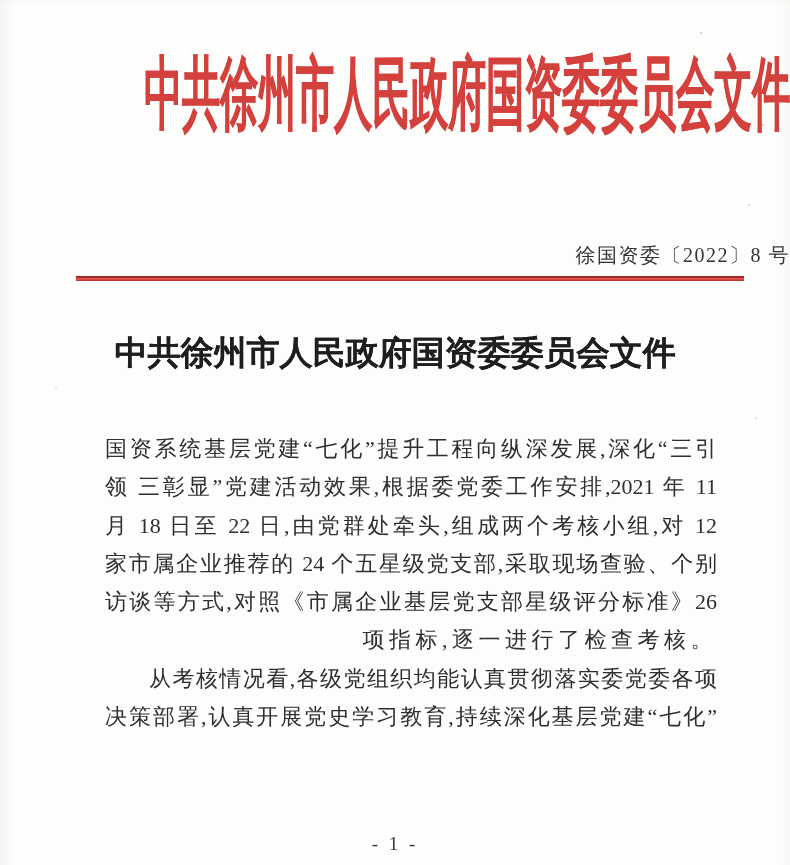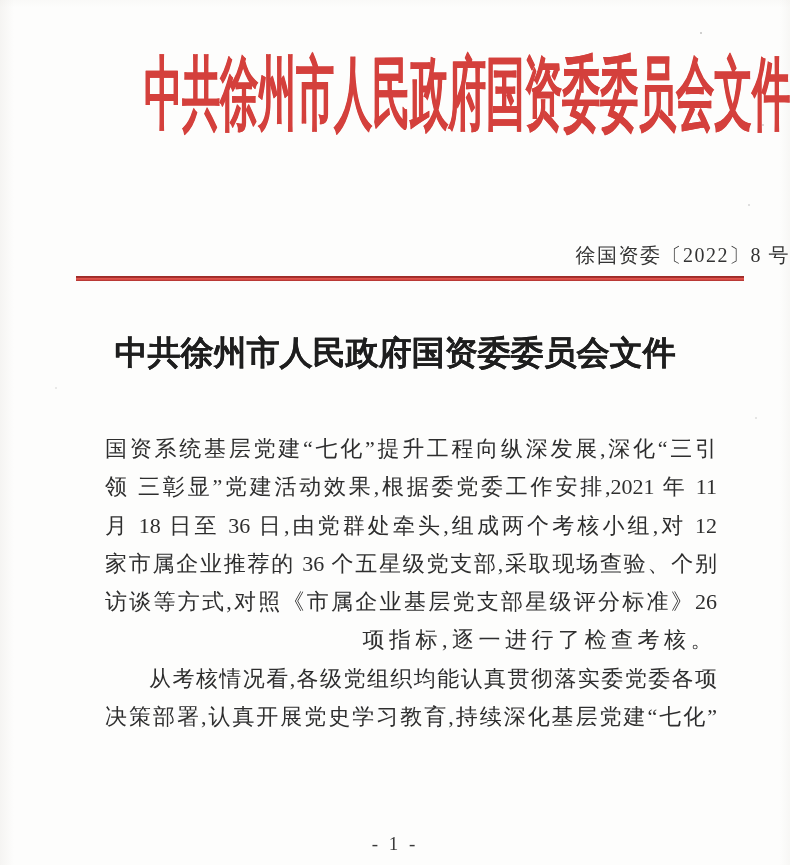--- a/index.html
+++ b/index.html
@@ -135,22 +135,22 @@
   <div class="doc-number">徐国资委〔2022〕8 号</div>
 
   <div class="red-rule"></div>
 
   <div class="doc-title">中共徐州市人民政府国资委委员会文件</div>
 
   <div class="body-block">
     <div id="body-lines">
         <div class="line fill">国资系统基层党建“七化”提升工程向纵深发展,深化“三引</div>
         <div class="line fill">领 三彰显”党建活动效果,根据委党委工作安排,2021 年 11</div>
-        <div class="line fill">月 18 日至 36 日,由党群处牵头,组成两个考核小组,对 12</div>
-        <div class="line fill">家市属企业推荐的 36 个五星级党支部,采取现场查验、个别</div>
+        <div class="line fill">月 18 日至 22 日,由党群处牵头,组成两个考核小组,对 12</div>
+        <div class="line fill">家市属企业推荐的 24 个五星级党支部,采取现场查验、个别</div>
         <div class="line fill">访谈等方式,对照《市属企业基层党支部星级评分标准》26</div>
         <div class="line short">项指标,逐一进行了检查考核。</div>
         <div class="line fill indent">从考核情况看,各级党组织均能认真贯彻落实委党委各项</div>
         <div class="line fill">决策部署,认真开展党史学习教育,持续深化基层党建“七化”</div>
       </div>
   </div>
 
   <div class="page-number">- 1 -</div>
 
 </div>

